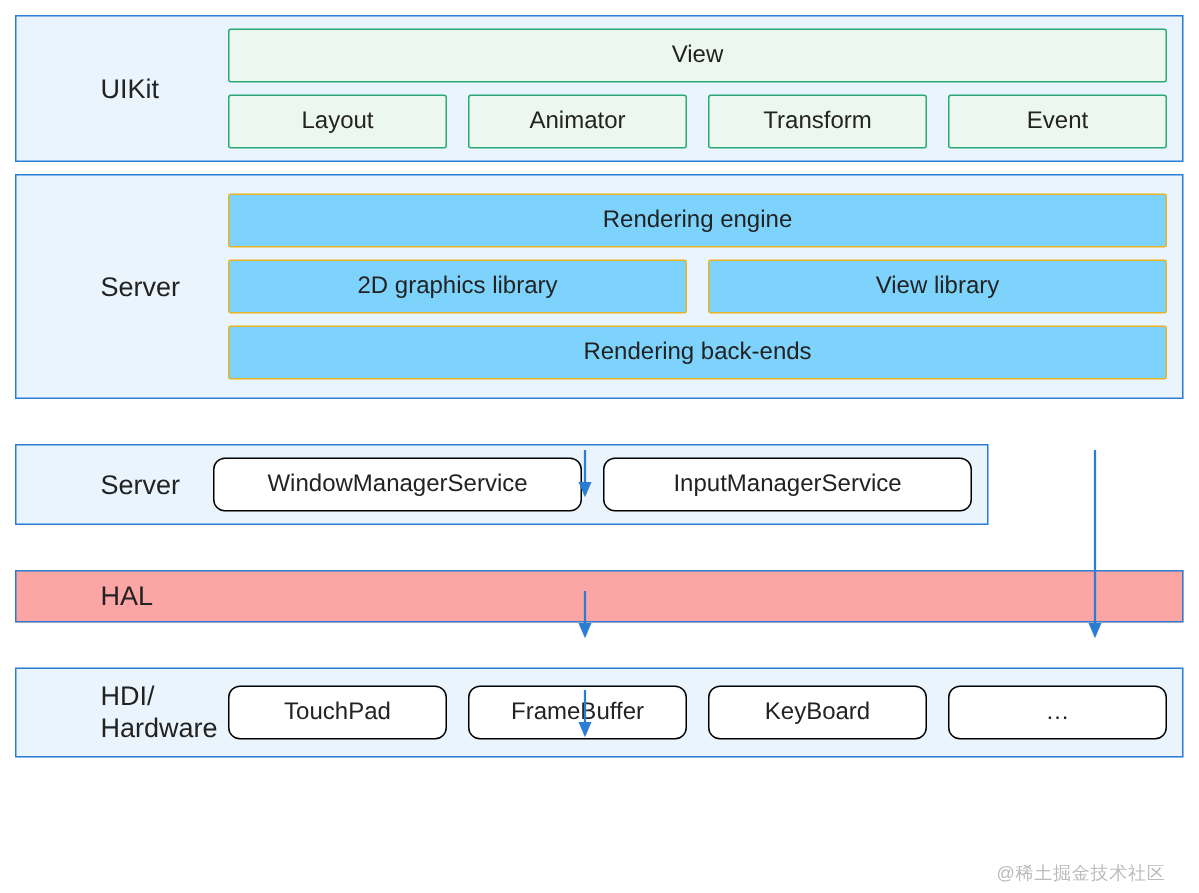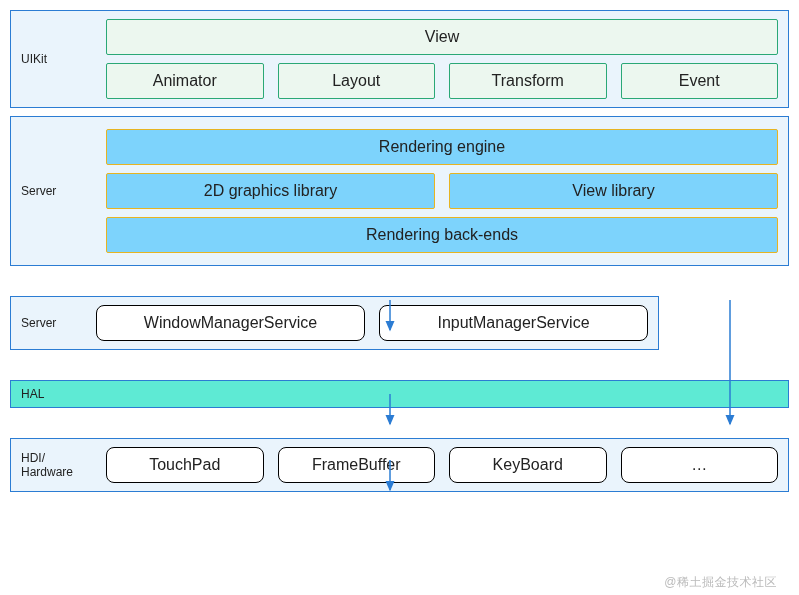--- a/index.html
+++ b/index.html
@@ -18,22 +18,23 @@
     background: #eaf4fc;
     margin-bottom: 8px;
     padding: 8px 10px 8px 10px;
     display: flex;
     align-items: center;
     position: relative;
   }
   .layer-label {
     width: 85px;
     flex-shrink: 0;
-    font-size: 12px;
+    font-size: 18px;
     color: #222;
+    margin-left: 46px;
   }
   .layer-content {
     flex: 1;
     display: flex;
     flex-direction: column;
     gap: 8px;
   }
   .row {
     display: flex;
     gap: 14px;
@@ -55,21 +56,21 @@
     border: 1.5px solid #e6b422;
   }
   .bw-box {
     background: #fff;
     border: 1.5px solid #000;
     border-radius: 8px;
   }
   .gap-spacer { height: 22px; }
   .hal-layer {
     border: 1.5px solid #2b7cd3;
-    background: #5eead4;
+    background: #fca5a5;
     padding: 6px 10px;
     display: flex;
     margin-bottom: 8px;
   }
   svg.arrows {
     position: absolute;
     top: 0; left: 0;
     width: 799px; height: 595px;
     pointer-events: none;
     z-index: 5;
@@ -86,22 +87,22 @@
 </head>
 <body>
 
 <div class="layer">
   <div class="layer-label">UIKit</div>
   <div class="layer-content">
     <div class="row">
       <div class="box green-box">View</div>
     </div>
     <div class="row">
+      <div class="box green-box">Layout</div>
       <div class="box green-box">Animator</div>
-      <div class="box green-box">Layout</div>
       <div class="box green-box">Transform</div>
       <div class="box green-box">Event</div>
     </div>
   </div>
 </div>
 
 <div class="layer" style="padding-top:12px;padding-bottom:12px;">
   <div class="layer-label">Server</div>
   <div class="layer-content">
     <div class="row">

